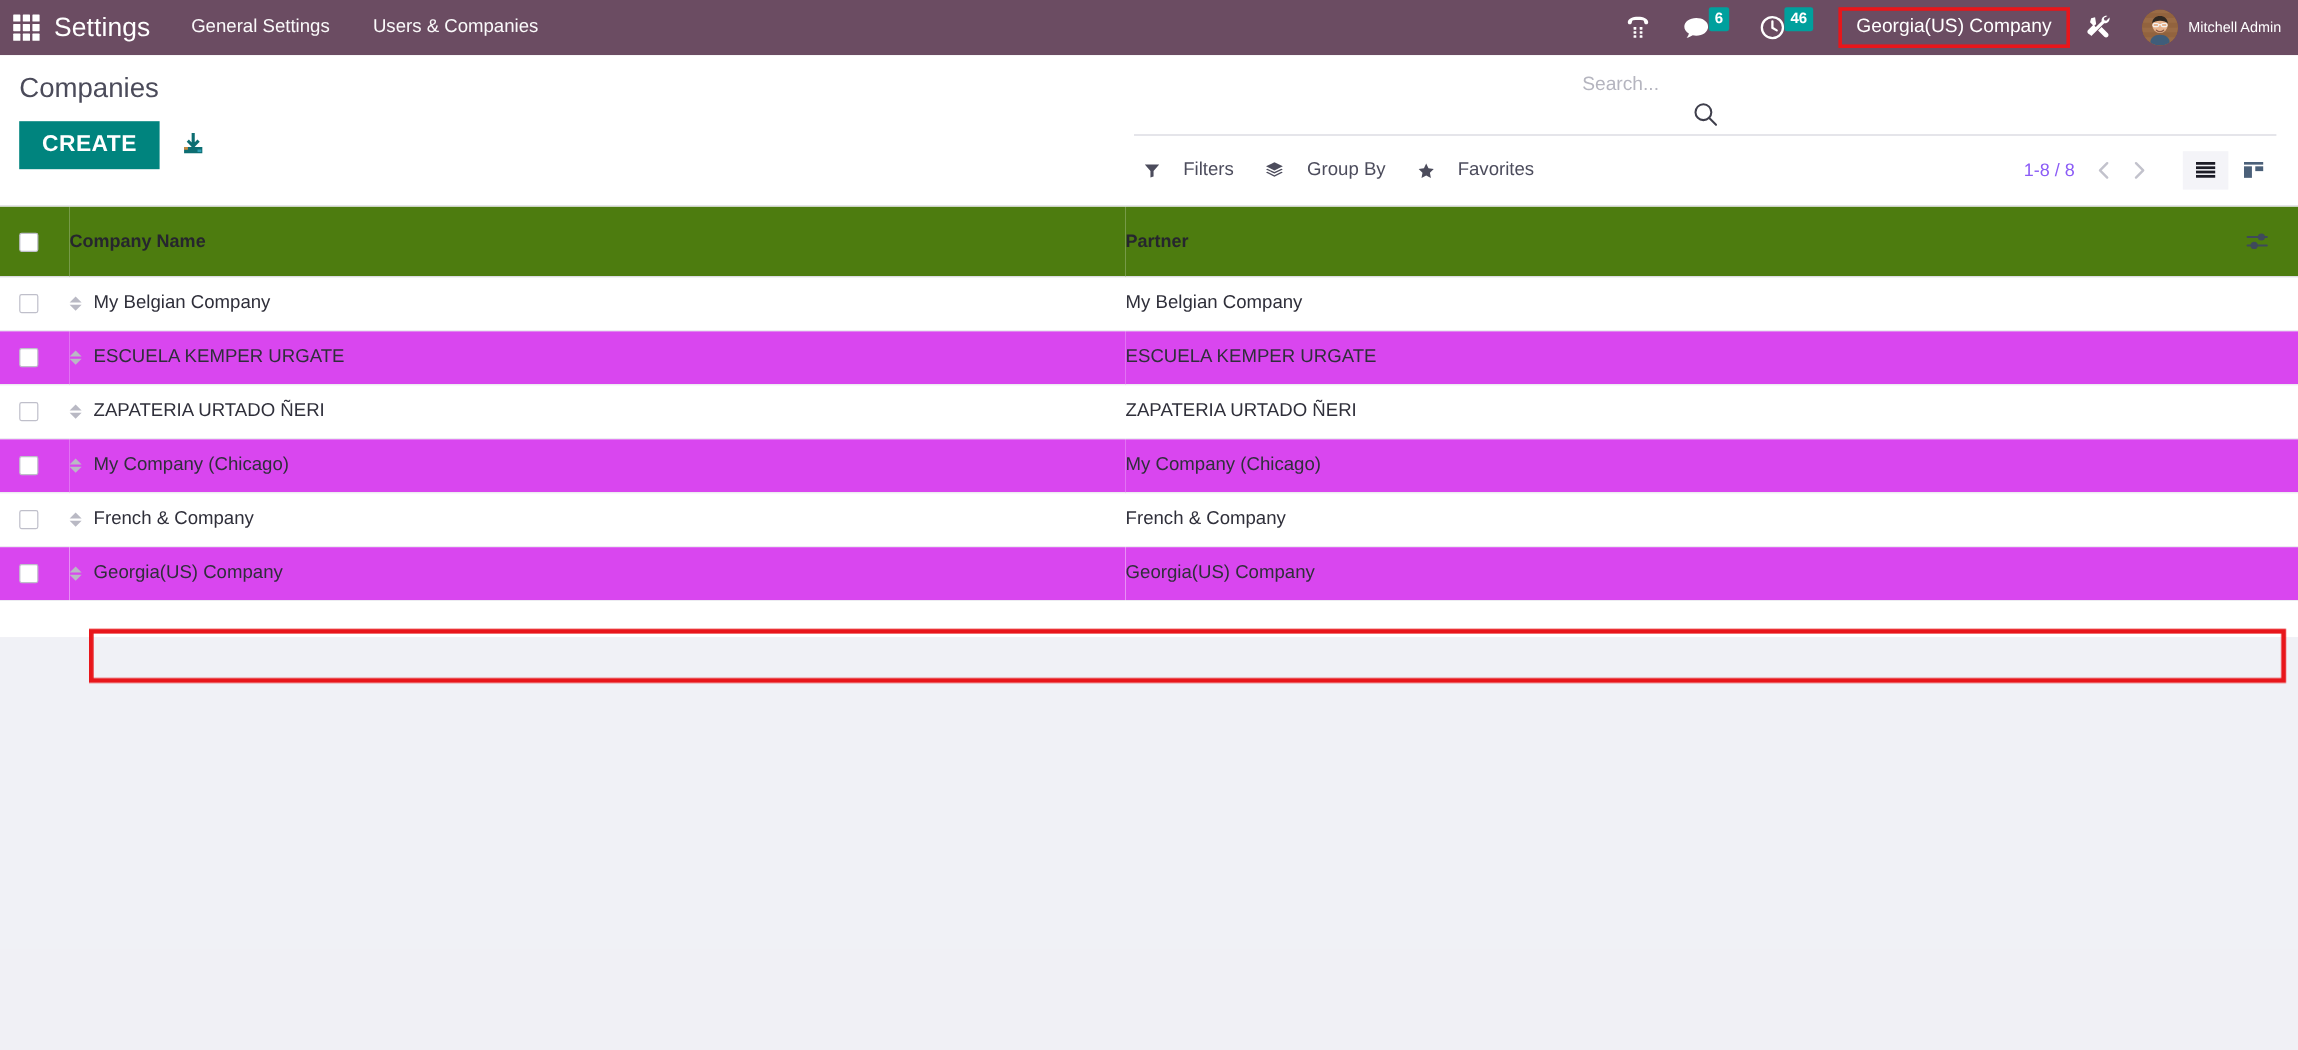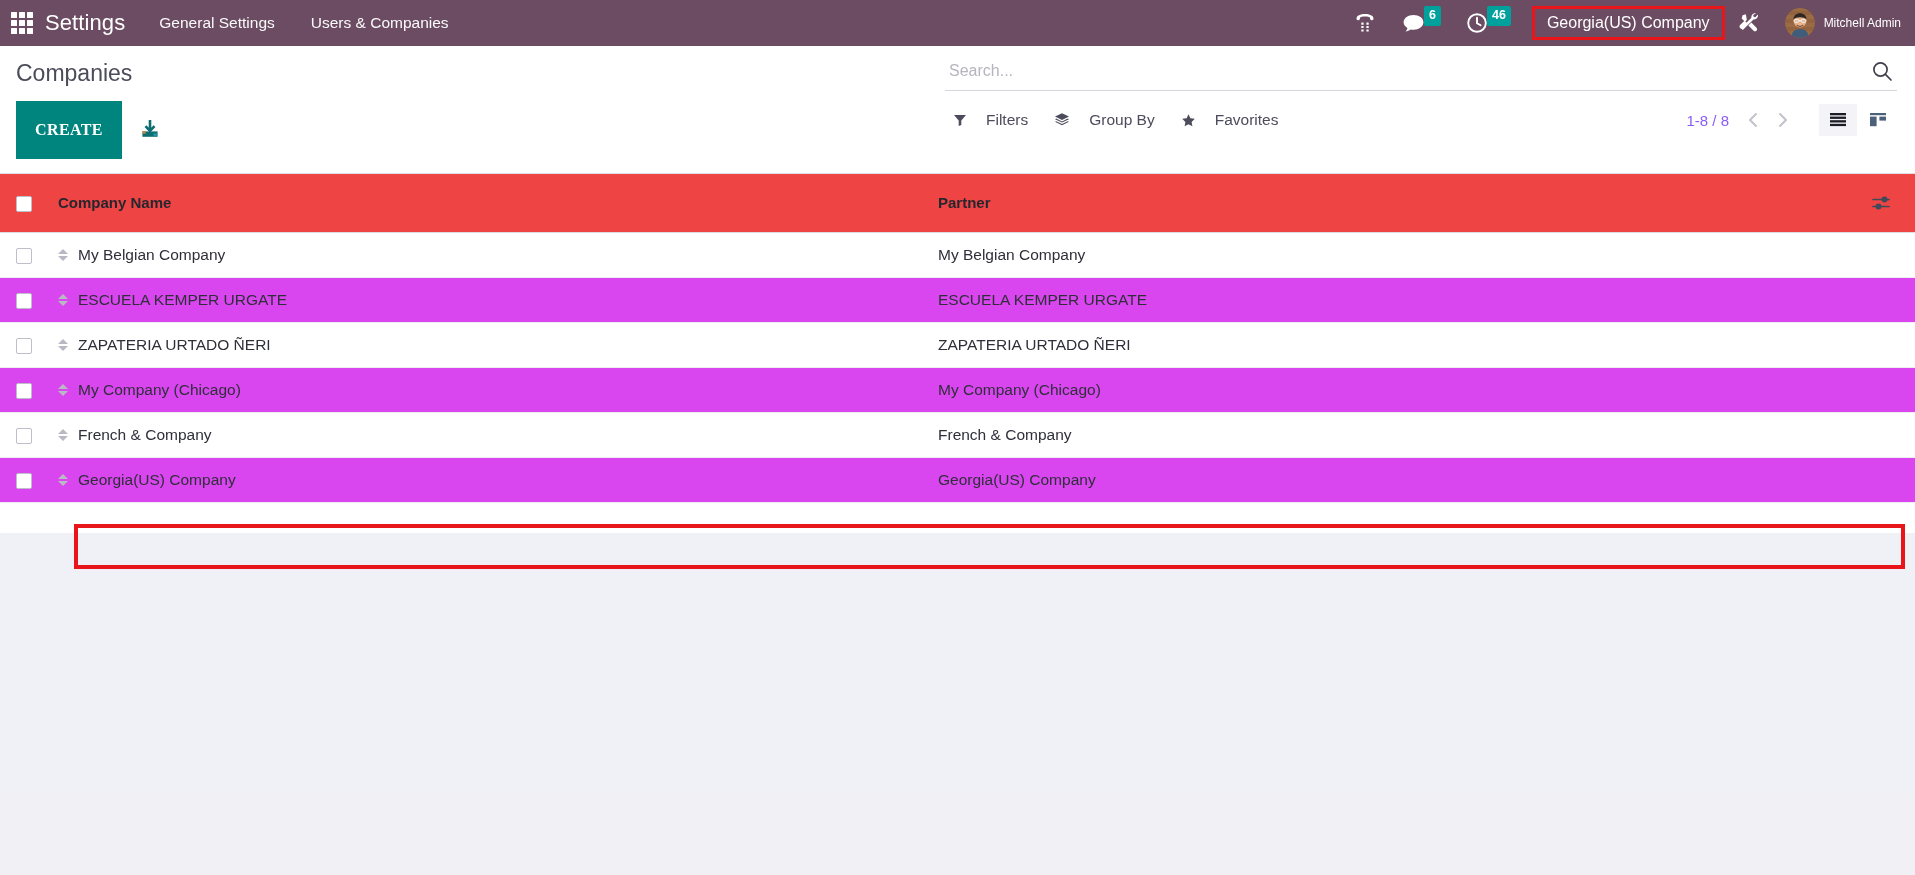--- a/index.html
+++ b/index.html
@@ -121,39 +121,40 @@
     color: #4b4b5a;
     font-weight: 400;
     line-height: 1.2;
     margin-bottom: 13px;
   }
   .cp-actions { display: flex; align-items: center; gap: 13px; padding-bottom: 14px;}
   .btn-create {
     background: #00847e;
     color: #ffffff;
     border: none;
-    font-size: 16px;
+    font-size: 19px;
     font-weight: 700;
     letter-spacing: .4px;
-    padding: 20px 19px;
-    cursor: pointer;
-    font-family: Liberation Serif, serif;
+    padding: 9px 19px;
+    cursor: pointer;
+    font-family: Liberation Sans, sans-serif;
   }
   .btn-import {
     background: none; border: none; cursor: pointer;
     display: flex; align-items: center; padding: 4px;
   }
 
   .cp-right { flex: 1; padding-top: 12px; position: relative; }
   .searchbox {
     border-bottom: 1px solid #d5d5dc;
     display: flex;
     align-items: center;
     margin-right: 18px;
     padding-bottom: 6px;
+    flex-direction: column;
   }
   .searchbox input {
     flex: 1;
     border: none;
     outline: none;
     font-size: 16px;
     font-family: inherit;
     color: #3b3b4a;
     padding: 4px 2px 4px 4px;
     background: transparent;
@@ -186,21 +187,21 @@
   
   .table-wrap { background: #ffffff; }
   table { width: 100%; border-collapse: collapse; table-layout: fixed; }
   thead th {
     text-align: left;
     font-size: 15px;
     font-weight: 700;
     color: #26262e;
     padding: 16px 0 16px 0;
     border-bottom: 1px solid #dcdce2;
-    background: #ef4444;
+    background: #4d7c0f;
   }
   .col-check { width: 58px; padding-left: 16px !important; }
   .col-name  { width: 880px; }
   .col-partner { width: auto; }
   .col-opts  { width: 80px; text-align: right; padding-right: 18px !important; }
 
   tbody td {
     font-size: 15.5px;
     color: #2f2f3a;
     padding: 13px 0;

